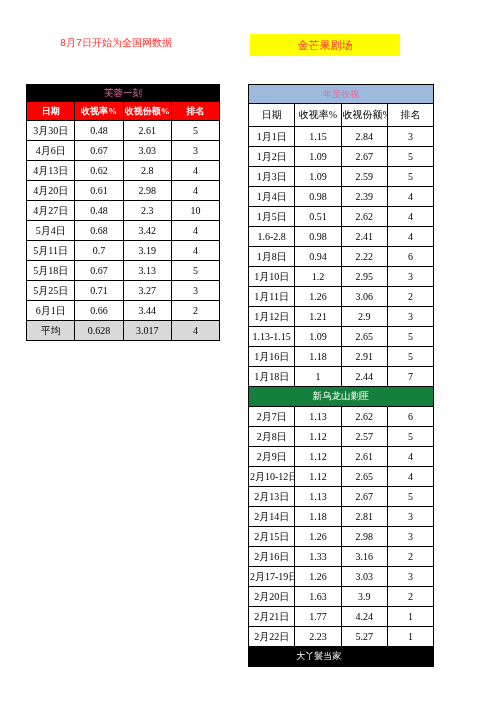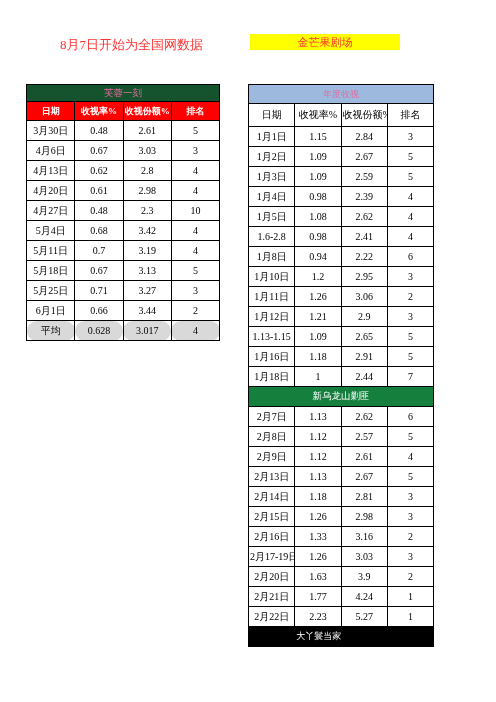--- a/index.html
+++ b/index.html
@@ -9,27 +9,27 @@
     background:#ffffff;
     font-family:"Liberation Serif","DejaVu Serif",serif;
     position:relative;
     overflow:hidden;
   }
   .sheet{position:absolute;inset:0;}
 
   
   .title-left{
     position:absolute;left:60px;top:36px;
-    font-size:13px;color:#ff3333;
-    font-family:Liberation Serif, serif;
+    font-size:10px;color:#ff3333;
+    font-family:Liberation Mono, monospace;
     white-space:nowrap;
   }
   .title-right{
     position:absolute;left:250px;top:34px;
-    width:150px;height:16px;
+    width:150px;height:22px;
     background:#ffff00;
     color:#ff3333;font-size:11px;
     display:flex;align-items:center;justify-content:center;
     white-space:nowrap;
   }
 
   
   table.grid{
     border-collapse:collapse;
     table-layout:fixed;
@@ -44,31 +44,30 @@
     vertical-align:middle;
     padding:0 1px;
     font-weight:normal;
     overflow:hidden;
     white-space:nowrap;
   }
 
   
   #left-table{left:26px;top:84px;width:194px;}
   #left-table .banner{
-    background:#14532d;color:#e56ba0;
+    background:#000000;color:#e56ba0;
     font-size:9.5px;height:16px;
   }
   #left-table .hdr td{
     background:#ff0000;color:#ffffff;
     font-size:9px;font-weight:bold;
     height:18px;line-height:9px;
   }
   #left-table .avg td{
     background:#d9d9d9;
-    border-radius:10px;
   }
   #left-table td.c0{width:52px;}
   #left-table td.c1{width:48px;}
   #left-table td.c2{width:50px;}
   #left-table td.c3{width:44px;}
 
   
   #right-table{left:248px;top:84px;width:186px;}
   #right-table .banner{
     background:#9db9dd;color:#e56ba0;
@@ -206,21 +205,21 @@
           <td class="c3">5</td>
         </tr>
         <tr>
           <td class="c0">1月4日</td>
           <td class="c1">0.98</td>
           <td class="c2">2.39</td>
           <td class="c3">4</td>
         </tr>
         <tr>
           <td class="c0">1月5日</td>
-          <td class="c1">1.08</td>
+          <td class="c1">0.51</td>
           <td class="c2">2.62</td>
           <td class="c3">4</td>
         </tr>
         <tr>
           <td class="c0">1.6-2.8</td>
           <td class="c1">0.98</td>
           <td class="c2">2.41</td>
           <td class="c3">4</td>
         </tr>
         <tr>
@@ -277,20 +276,26 @@
         <tr>
           <td class="c0">2月8日</td>
           <td class="c1">1.12</td>
           <td class="c2">2.57</td>
           <td class="c3">5</td>
         </tr>
         <tr>
           <td class="c0">2月9日</td>
           <td class="c1">1.12</td>
           <td class="c2">2.61</td>
+          <td class="c3">4</td>
+        </tr>
+        <tr>
+          <td class="c0">2月10-12日</td>
+          <td class="c1">1.12</td>
+          <td class="c2">2.65</td>
           <td class="c3">4</td>
         </tr>
         <tr>
           <td class="c0">2月13日</td>
           <td class="c1">1.13</td>
           <td class="c2">2.67</td>
           <td class="c3">5</td>
         </tr>
         <tr>
           <td class="c0">2月14日</td>

